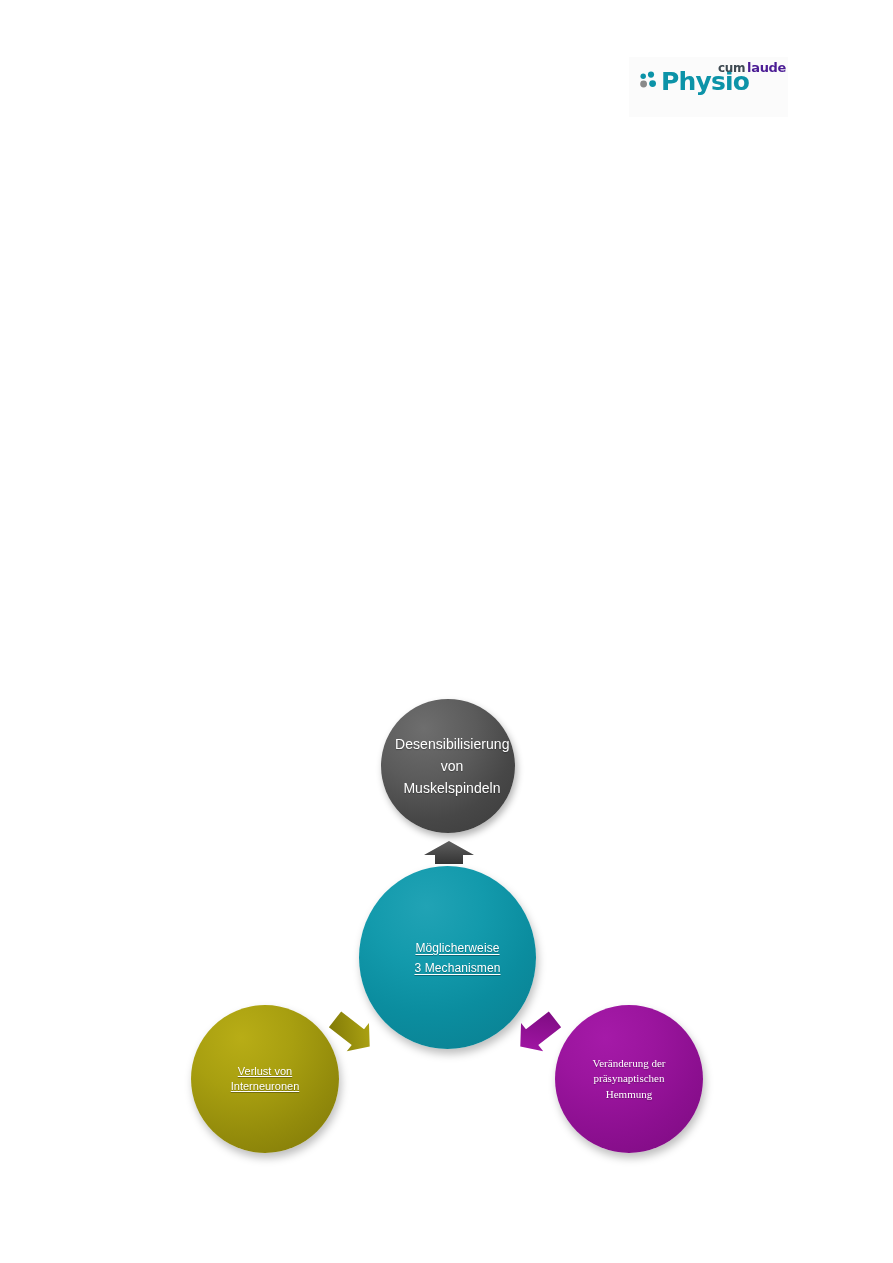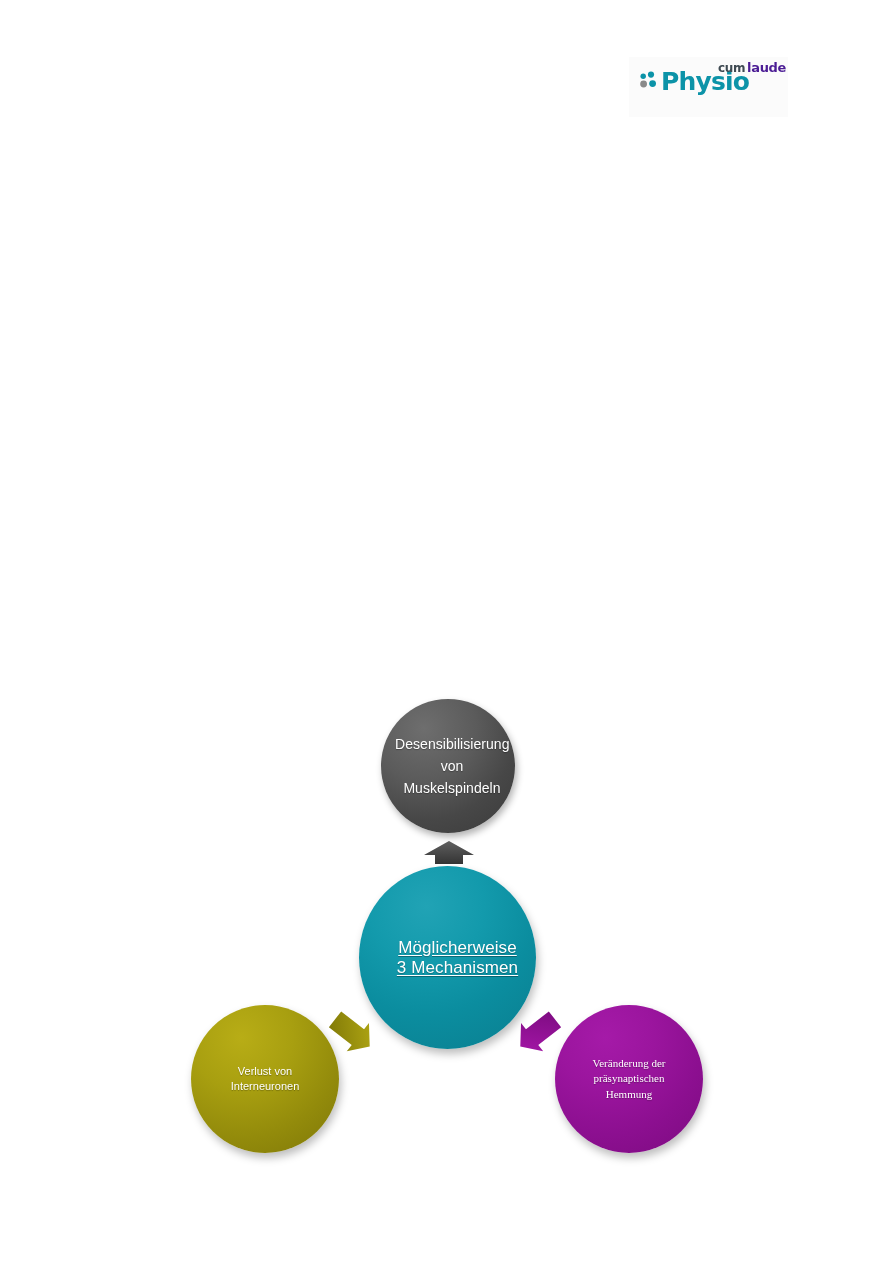--- a/index.html
+++ b/index.html
@@ -121,36 +121,37 @@
   
   #node-center {
     left: 359px;
     top: 866px;
     width: 177px;
     height: 183px;
     background: radial-gradient(circle at 38% 22%, #21a3b5 0%, #139aac 32%, #0b8d9f 60%, #0a7e8f 100%);
     box-shadow: 2px 5px 8px rgba(0,0,0,0.26);
   }
   #node-center .node-label {
-    font-size: 17px;
+    font-size: 12px;
     line-height: 20px;
     text-decoration: underline;
     text-underline-offset: 2px;
     letter-spacing: 0.1px;
     margin-left: 20px;
   }
 
   
   #node-left {
     left: 191px;
     top: 1005px;
     width: 148px;
     height: 148px;
     background: radial-gradient(circle at 34% 22%, #b8ad16 0%, #a89f10 34%, #938b0b 66%, #7e7708 100%);
     box-shadow: 2px 5px 8px rgba(0,0,0,0.26);
+    text-decoration: underline;
   }
   #node-left .node-label {
     font-size: 11px;
     line-height: 15.5px;
   }
 
   
   #node-right {
     left: 555px;
     top: 1005px;

